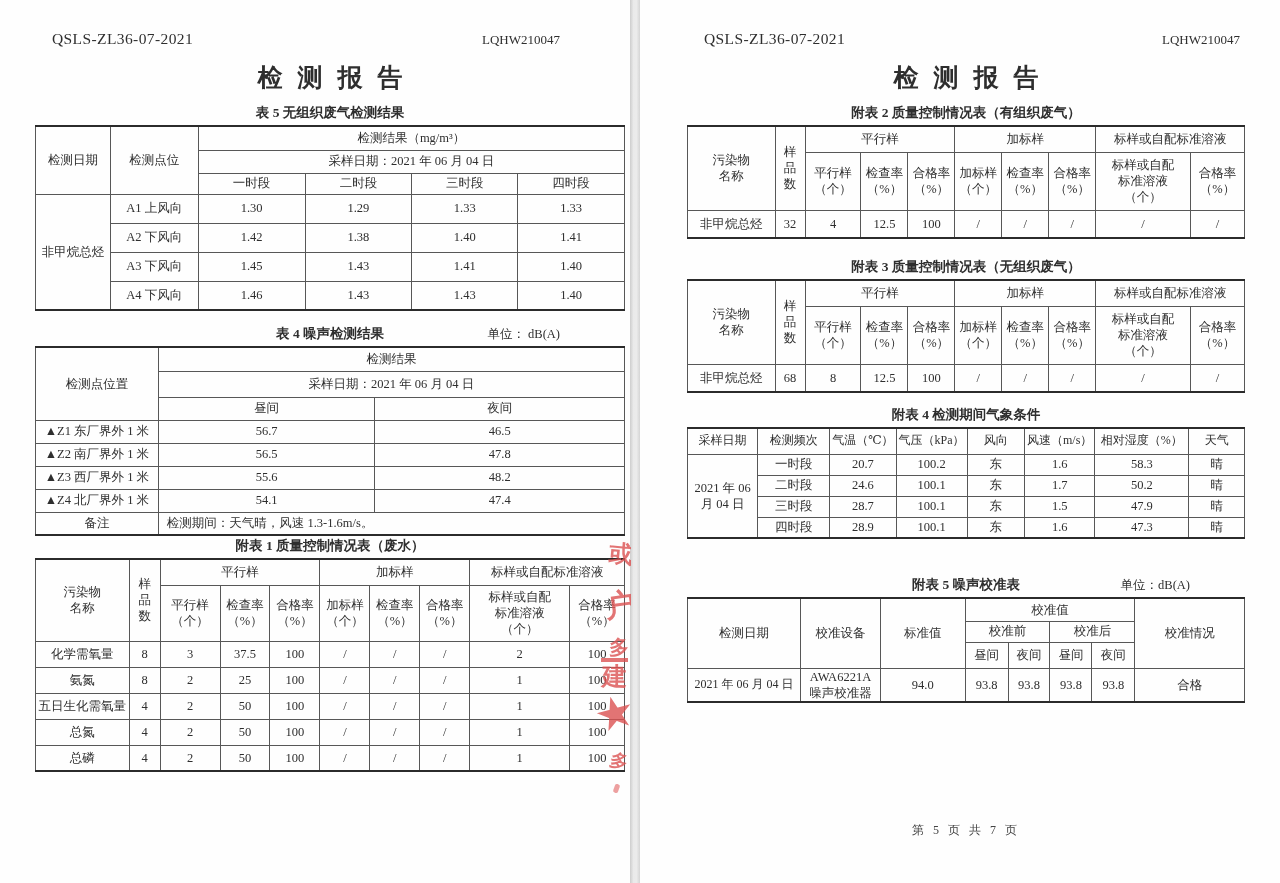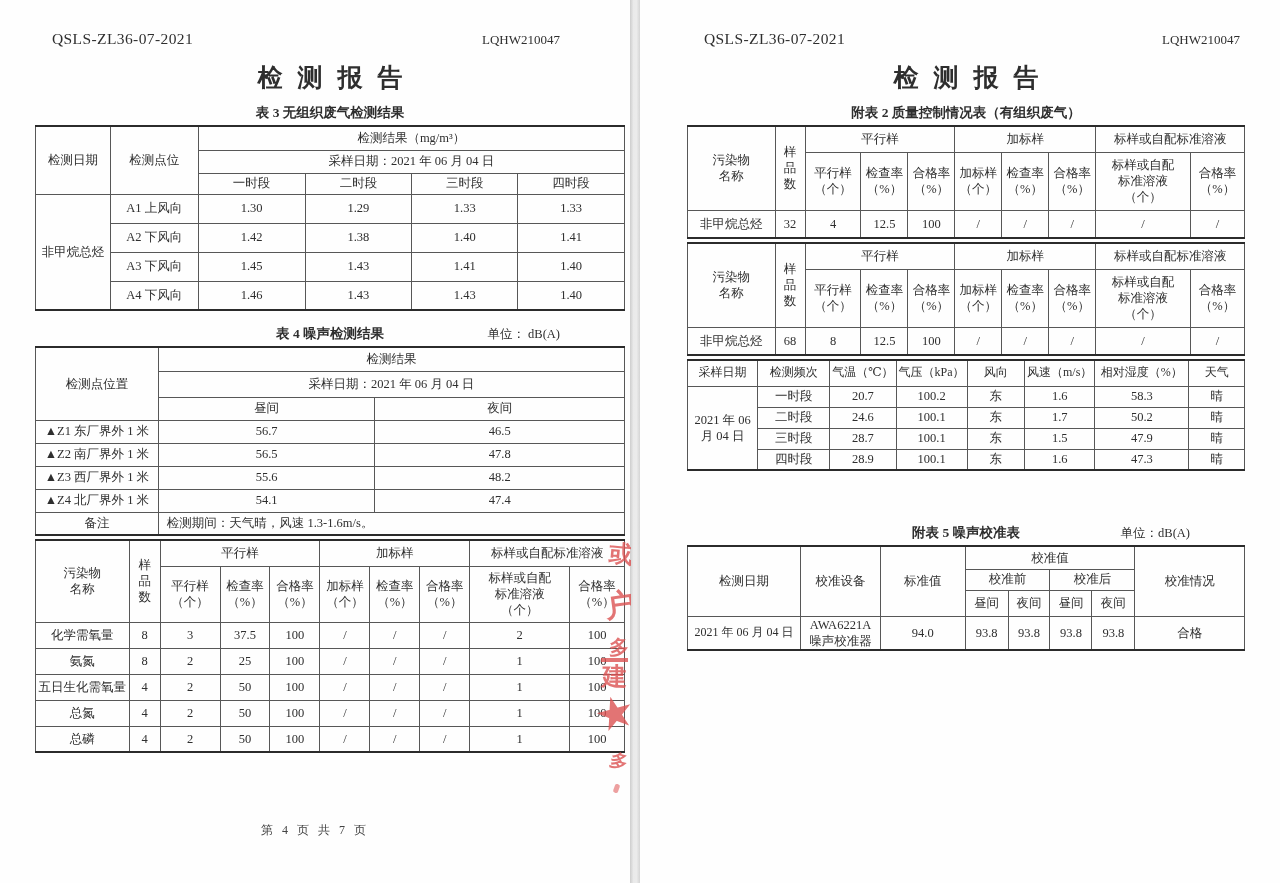--- a/index.html
+++ b/index.html
@@ -57,21 +57,21 @@
 <div class="canvas">
 
   <div class="page page-l">
     <div class="content content-l">
       <div class="head head-l">
         <span class="code">QSLS-ZL36-07-2021</span>
         <span class="no">LQHW210047</span>
       </div>
       <div class="title">检测报告</div>
 
-      <div class="cap">表 3  无组织废气检测结果</div>
+      <div class="cap">表 5  无组织废气检测结果</div>
       <table>
         <colgroup>
             <col style="width:75px">
             <col style="width:88px">
             <col style="width:107px">
             <col style="width:107px">
             <col style="width:106px">
             <col style="width:107px">
           </colgroup>
         <tbody>
@@ -163,20 +163,21 @@
           <td>54.1</td>
           <td>47.4</td>
         </tr>
         <tr class="h23">
           <td>备注</td>
           <td colspan="2" class="tleft">检测期间：天气晴，风速 1.3-1.6m/s。</td>
         </tr>
       </tbody>
         </table>
 
+      <div class="cap" style="margin-top:0">附表 1  质量控制情况表（废水）</div>
       <table>
         <colgroup>
             <col style="width:94px">
             <col style="width:31px">
             <col style="width:60px">
             <col style="width:50px">
             <col style="width:50px">
             <col style="width:50px">
             <col style="width:50px">
             <col style="width:50px">
@@ -269,21 +270,20 @@
           <td>100</td>
           <td>/</td>
           <td>/</td>
           <td>/</td>
           <td>1</td>
           <td>100</td>
         </tr>
       </tbody>
         </table>
     </div>
-    <div class="footer footer-l">第 4 页 共 7 页</div>
   </div>
 
   <div class="gutter"></div>
   <div class="stamp">
     <span class="fr f0">或</span>
     <span class="fr f1">户</span>
     <span class="fr f2">多</span>
     <span class="fbar"></span>
     <span class="fr f3">建</span>
     <span class="fr f4">★</span>
@@ -351,20 +351,21 @@
           <td>100</td>
           <td>/</td>
           <td>/</td>
           <td>/</td>
           <td>/</td>
           <td>/</td>
         </tr>
       </tbody>
         </table>
 
+      <div class="cap" style="margin-top:18px">附表 3  质量控制情况表（无组织废气）</div>
       <table>
         <colgroup>
             <col style="width:88px">
             <col style="width:30px">
             <col style="width:56px">
             <col style="width:47px">
             <col style="width:47px">
             <col style="width:47px">
             <col style="width:47px">
             <col style="width:47px">
@@ -409,20 +410,21 @@
           <td>100</td>
           <td>/</td>
           <td>/</td>
           <td>/</td>
           <td>/</td>
           <td>/</td>
         </tr>
       </tbody>
         </table>
 
+      <div class="cap" style="margin-top:12px">附表 4  检测期间气象条件</div>
       <table>
         <colgroup>
             <col style="width:73px">
             <col style="width:75px">
             <col style="width:65px">
             <col style="width:68px">
             <col style="width:62px">
             <col style="width:60px">
             <col style="width:95px">
             <col style="width:60px">
@@ -471,21 +473,21 @@
           <td>28.9</td>
           <td>100.1</td>
           <td>东</td>
           <td>1.6</td>
           <td>47.3</td>
           <td>晴</td>
         </tr>
       </tbody>
         </table>
 
-      <div class="caprow" style="margin-top:52px">
+      <div class="caprow" style="margin-top:36px">
         <div class="cap" style="margin-top:0">附表 5  噪声校准表</div>
         <span class="unit unit-r">单位：dB(A)</span>
       </div>
       <table>
         <colgroup>
             <col style="width:113px">
             <col style="width:80px">
             <col style="width:85px">
             <col style="width:43px">
             <col style="width:42px">
@@ -520,14 +522,15 @@
           <td>94.0</td>
           <td>93.8</td>
           <td>93.8</td>
           <td>93.8</td>
           <td>93.8</td>
           <td>合格</td>
         </tr>
       </tbody>
         </table>
     </div>
+    <div class="footer footer-r">第 5 页 共 7 页</div>
   </div>
 </div>
 
 </body></html>

